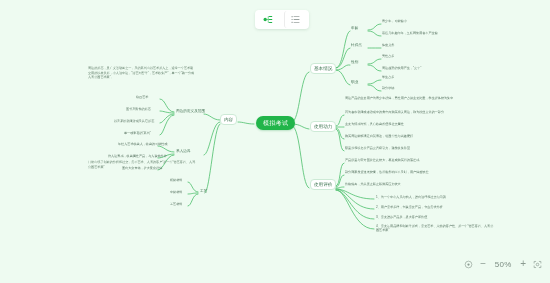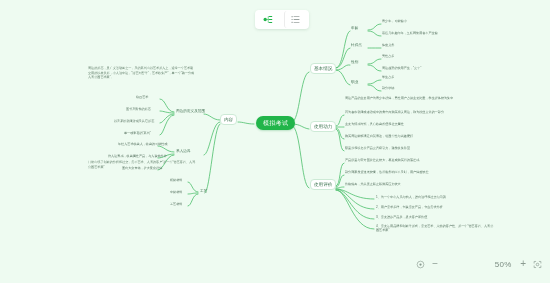--- a/index.html
+++ b/index.html
@@ -29,21 +29,21 @@
   .tool-btn.sep{border-left:1px solid #ececec;}
 
   
   .zoombar{
     position:absolute;right:8px;bottom:8px;
     height:22px;display:flex;align-items:center;gap:7px;
     z-index:20;
     color:#8a9a90;font-size:8px;
   }
   .zoombar .zb{cursor:pointer;display:flex;align-items:center;justify-content:center;}
-  .zoom-pct{font-size:8px;color:#7b8c82;letter-spacing:.2px;min-width:20px;text-align:center;margin-left:48px;}
+  .zoom-pct{font-size:8px;color:#7b8c82;letter-spacing:.2px;min-width:20px;text-align:center;}
   .sign{font-size:10px;line-height:1;color:#8a9a90;cursor:pointer;user-select:none;}
 
   
   .node{position:absolute;box-sizing:border-box;}
 
   .root{
     background:#21b54a;color:#ffffff;
     border-radius:9px;
     padding:3px 7px;
     font-size:6px;line-height:8px;

